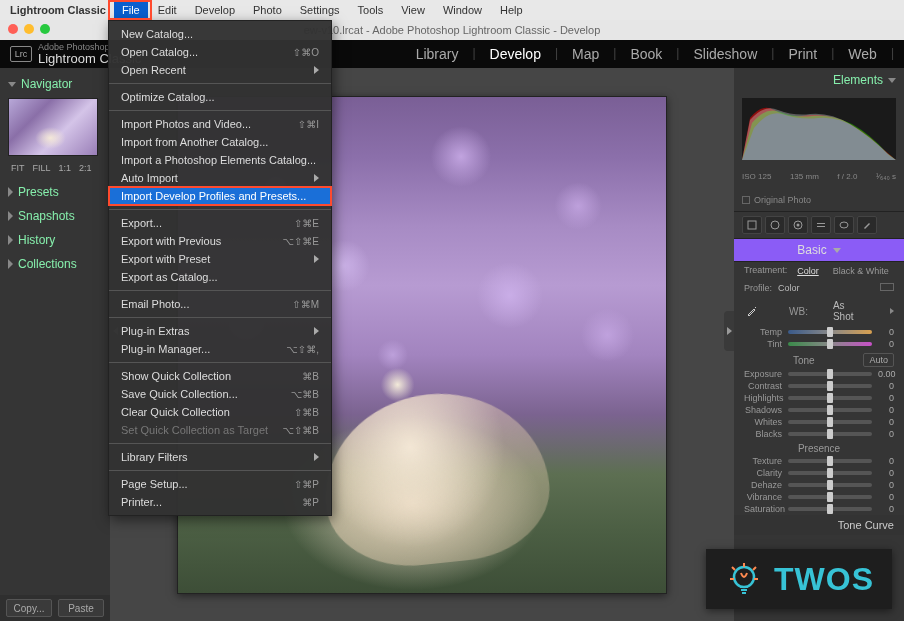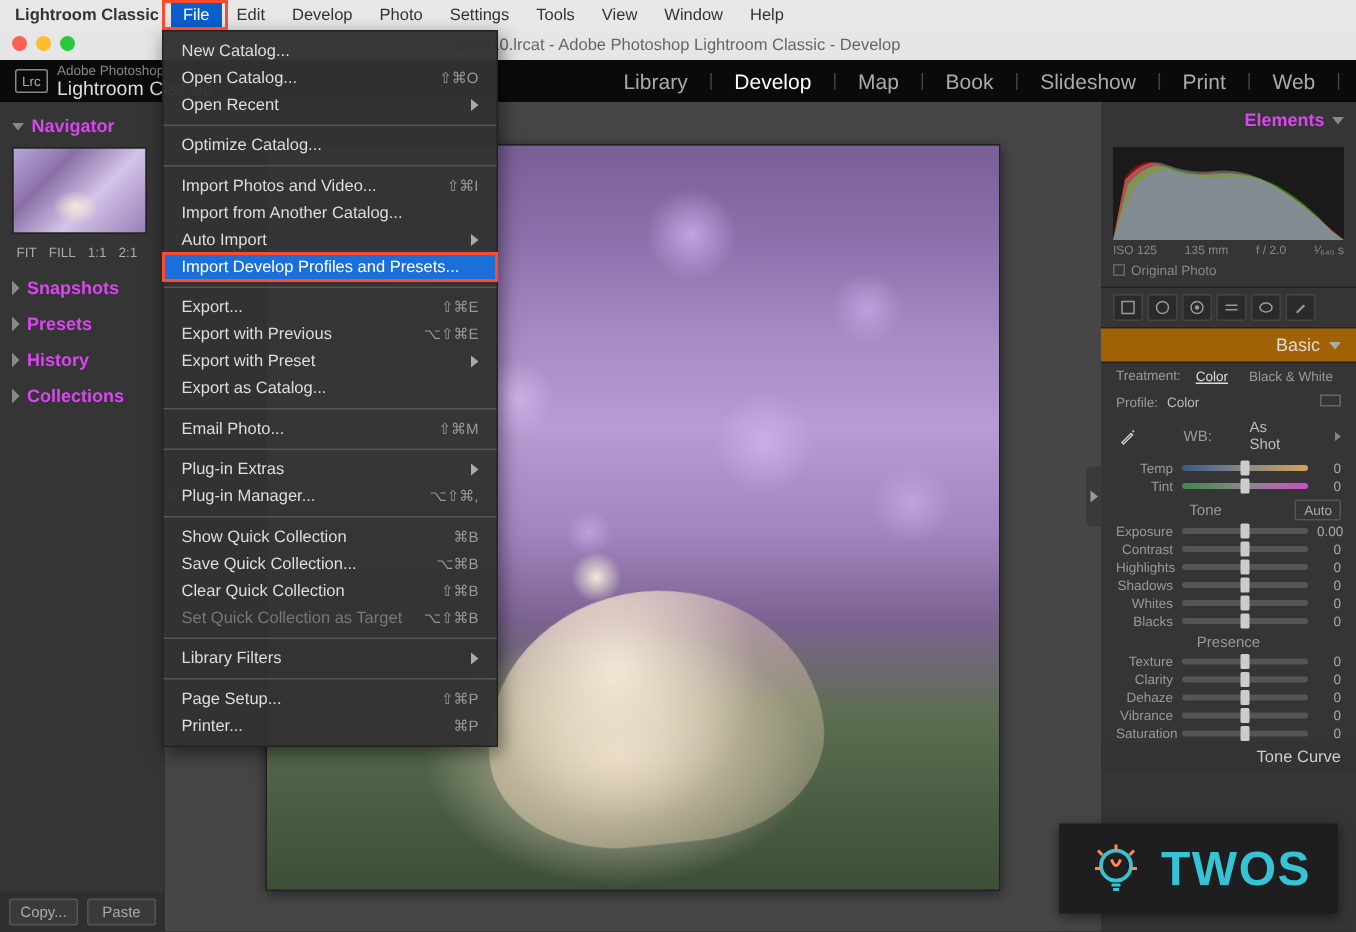--- a/index.html
+++ b/index.html
@@ -30,21 +30,21 @@
 .module-tab.active { color: #fff; }
 .module-sep { color: #444; }
 
 
 .main { display: flex; height: 553px; }
 .left-panel, .right-panel { background: #353535; color: #ccc; font-size: 11px; }
 .left-panel { width: 110px; position: relative; padding-top: 4px; }
 .right-panel { width: 170px; }
 .center { flex: 1; background: #464646; position: relative; display: flex; flex-direction: column; }
 
-.panel-header { display: flex; align-items: center; padding: 5px 8px; color: #d946ef; font-size: 12px; cursor: pointer; font-weight: bold; }
+.panel-header { display: flex; align-items: center; padding: 5px 8px; color: #86efac; font-size: 12px; cursor: pointer; }
 .panel-header .tri { width: 0; height: 0; border-top: 5px solid transparent; border-bottom: 5px solid transparent; margin-right: 5px; }
 .tri.right { border-left: 5px solid #888; }
 .tri.down { border-top: 5px solid #888; border-left: 4px solid transparent; border-right: 4px solid transparent; border-bottom: 0; margin-right: 5px; }
 .panel-header.right-side { justify-content: flex-end; }
 .panel-header.right-side .tri-d { border-top: 5px solid #888; border-left: 4px solid transparent; border-right: 4px solid transparent; margin-left: 5px; }
 
 .nav-thumb { width: 90px; height: 58px; margin: 2px 8px 6px; background: linear-gradient(135deg, #b8a8d8 0%, #8a6fa8 30%, #d4c4e8 60%, #9a7fb8 100%); border: 1px solid #222; position: relative; }
 .nav-thumb::after { content:""; position:absolute; bottom:6px; left:30%; width:35%; height:40%; background: radial-gradient(ellipse at center, #f4e8d8 0%, transparent 70%); }
 .nav-zoom { display: flex; gap: 2px; padding: 0 8px 6px; font-size: 9px; color: #aaa; }
 .nav-zoom span { padding: 1px 3px; }
@@ -88,30 +88,30 @@
 .checkbox-sp { width: 10px; height: 10px; border: 1px solid #777; display: inline-block; margin-right: 4px; }
 
 
 .left-bottom { position: absolute; bottom: 0; left: 0; right: 0; height: 26px; background: #2f2f2f; display: flex; align-items: center; padding: 0 6px; gap: 6px; }
 .btn-small { flex: 1; height: 18px; background: #3a3a3a; border: 1px solid #555; color: #aaa; font-size: 10px; display: flex; align-items: center; justify-content: center; border-radius: 2px; }
 
 
 .histo-panel { padding: 6px 8px 4px; }
 .histogram { width: 154px; height: 62px; background: #1a1a1a; position: relative; overflow: hidden; }
 .histogram .curve { position: absolute; bottom: 0; left: 0; width: 100%; height: 100%; }
-.histo-info { display: flex; justify-content: space-between; font-size: 8px; color: #888; padding: 2px 0; }
+.histo-info { display: flex; justify-content: space-between; font-size: 8px; color: #888; padding: 12px 0; }
 .orig-check { font-size: 9px; color: #888; padding: 2px 0; display: flex; align-items: center; gap: 4px; }
 .orig-check .cb { width: 8px; height: 8px; border: 1px solid #666; }
 
 .view-tools { display: flex; gap: 3px; padding: 4px 8px; border-top: 1px solid #222; border-bottom: 1px solid #222; }
 .vt { width: 20px; height: 18px; background: #2a2a2a; border: 1px solid #444; border-radius: 2px; display: flex; align-items: center; justify-content: center; }
 .vt svg { width: 12px; height: 12px; }
 
 .basic-panel { font-size: 10px; }
-.section-hdr { display: flex; justify-content: flex-end; align-items: center; padding: 4px 10px; font-size: 12px; color: #ddd; background: #a16207; border-bottom: 1px solid #222; }
+.section-hdr { display: flex; justify-content: center; align-items: center; padding: 4px 10px; font-size: 12px; color: #ddd; background: #8b5cf6; border-bottom: 1px solid #222; }
 .section-hdr .tri-d2 { border-top: 5px solid #aaa; border-left: 4px solid transparent; border-right: 4px solid transparent; margin-left: 6px; }
 
 .treat-row, .profile-row { display: flex; padding: 3px 10px; font-size: 9px; color: #999; }
 .treat-row .opt { margin-left: 6px; padding: 1px 4px; }
 .treat-row .opt.active { color: #ddd; text-decoration: underline; }
 .profile-row .val { margin-left: 6px; color: #bbb; }
 .profile-row .grid-icon { margin-left: auto; width: 14px; height: 8px; border: 1px solid #666; }
 
 .wb-row { display: flex; align-items: center; padding: 4px 10px; gap: 25px; }
 .eyedrop { width: 20px; height: 14px; display: flex; align-items: center; justify-content: center; }
@@ -213,20 +213,23 @@
     </div>
   <div class="sep"></div>
   <div class="item">
       <span>Import Photos and Video...</span>
       <span class="shortcut">⇧⌘I</span>
     </div>
   <div class="item">
       <span>Import from Another Catalog...</span>
     </div>
   <div class="item">
+      <span>Import a Photoshop Elements Catalog...</span>
+    </div>
+  <div class="item">
       <span>Auto Import</span>
       <span class="sub-arrow"></span>
     </div>
   <div class="item highlighted">
       <span>Import Develop Profiles and Presets...</span>
     </div>
   <div class="sep"></div>
   <div class="item">
       <span>Export...</span>
       <span class="shortcut">⇧⌘E</span>
@@ -298,25 +301,25 @@
     </div>
     <div class="nav-thumb"></div>
     <div class="nav-zoom">
       <span>FIT</span>
       <span>FILL</span>
       <span>1:1</span>
       <span>2:1</span>
     </div>
     <div class="panel-header">
         <span class="tri right"></span>
-        <span>Snapshots</span>
+        <span>Presets</span>
       </div>
     <div class="panel-header">
         <span class="tri right"></span>
-        <span>Presets</span>
+        <span>Snapshots</span>
       </div>
     <div class="panel-header">
         <span class="tri right"></span>
         <span>History</span>
       </div>
     <div class="panel-header">
         <span class="tri right"></span>
         <span>Collections</span>
       </div>
     <div class="left-bottom">

